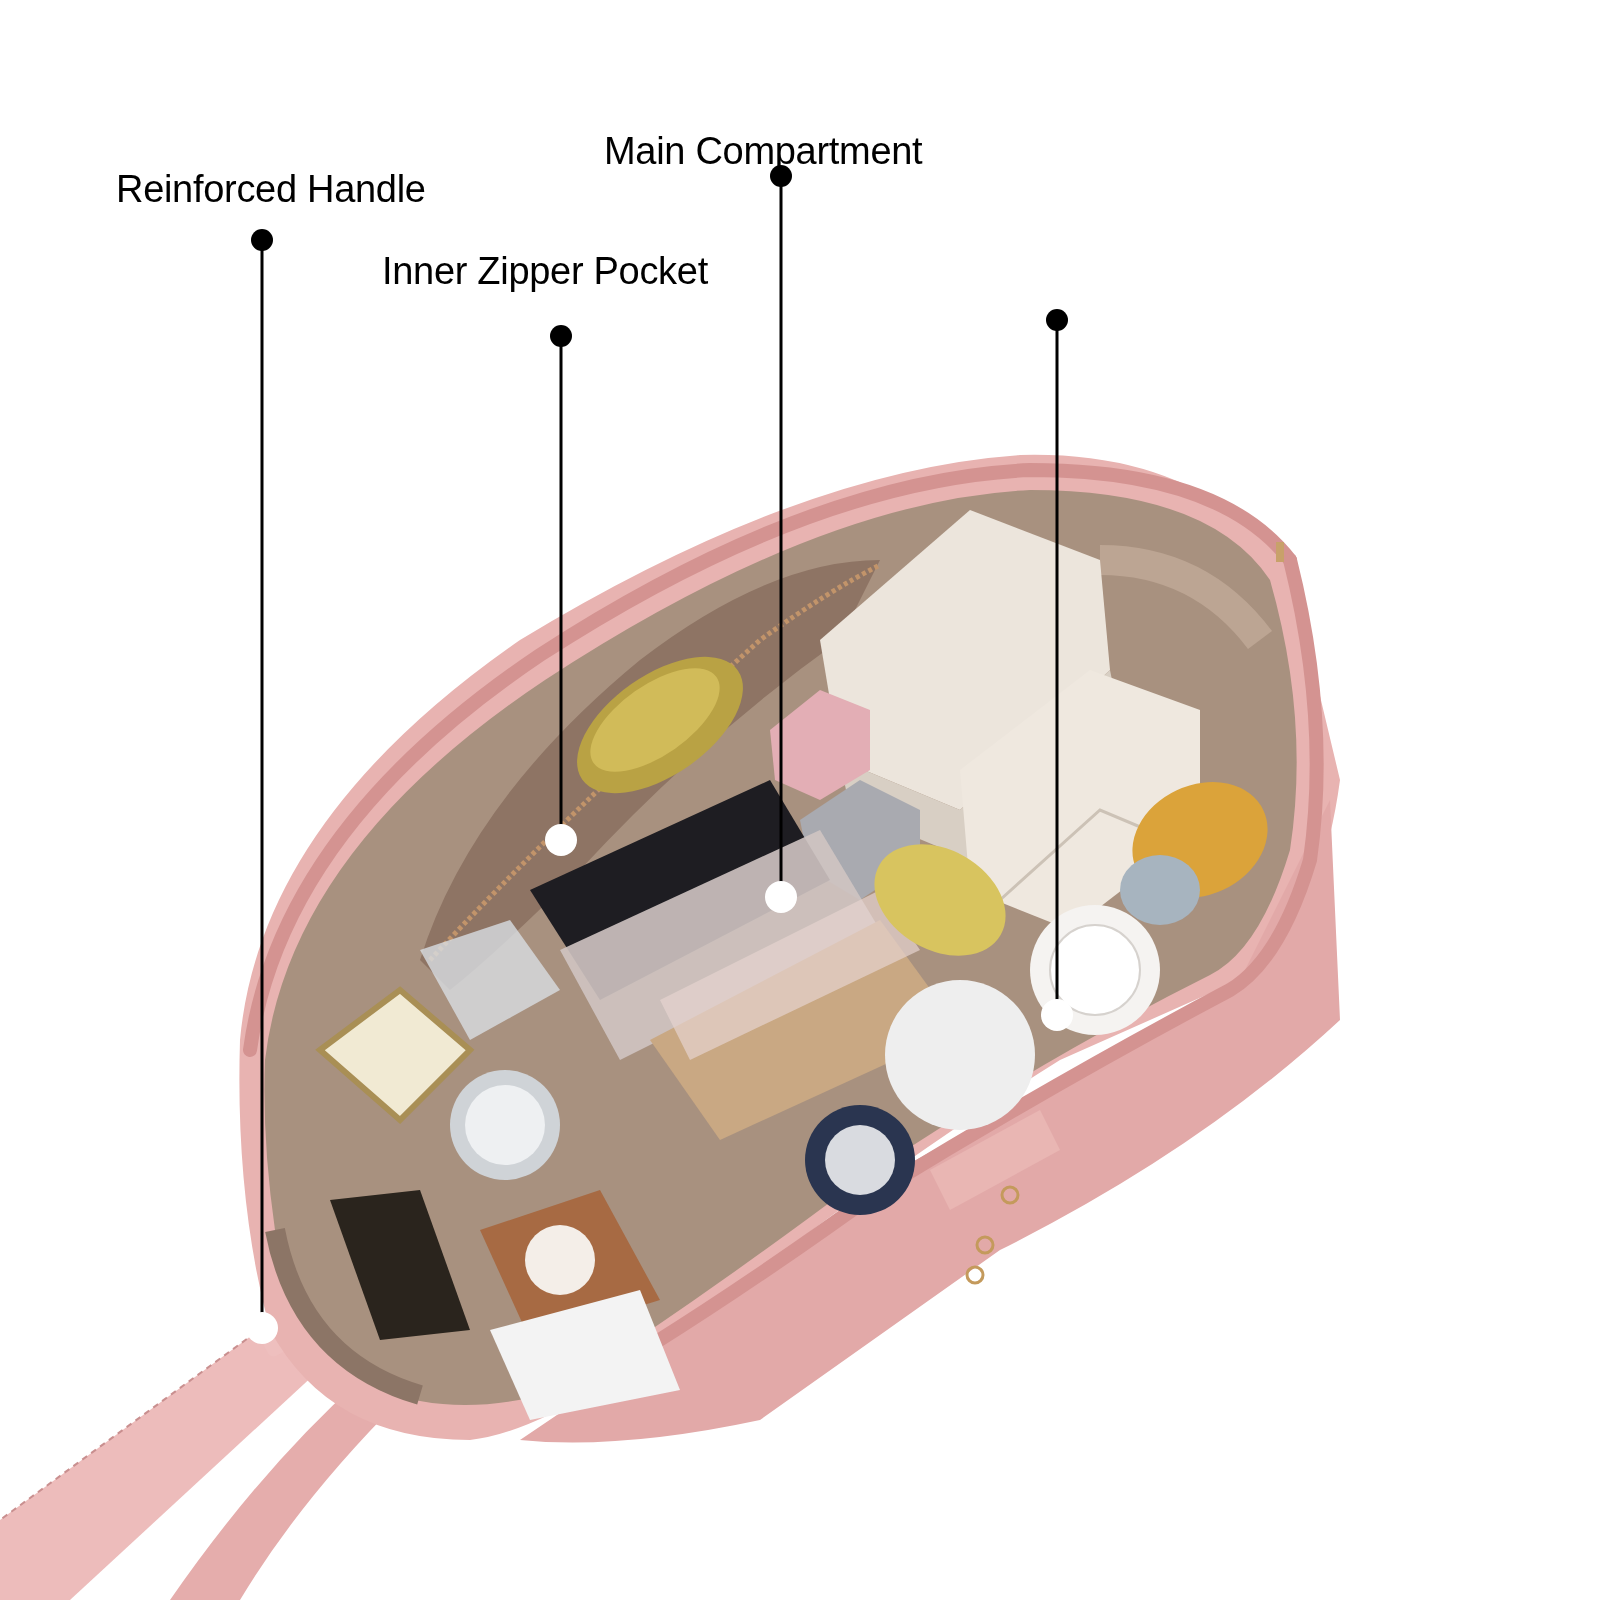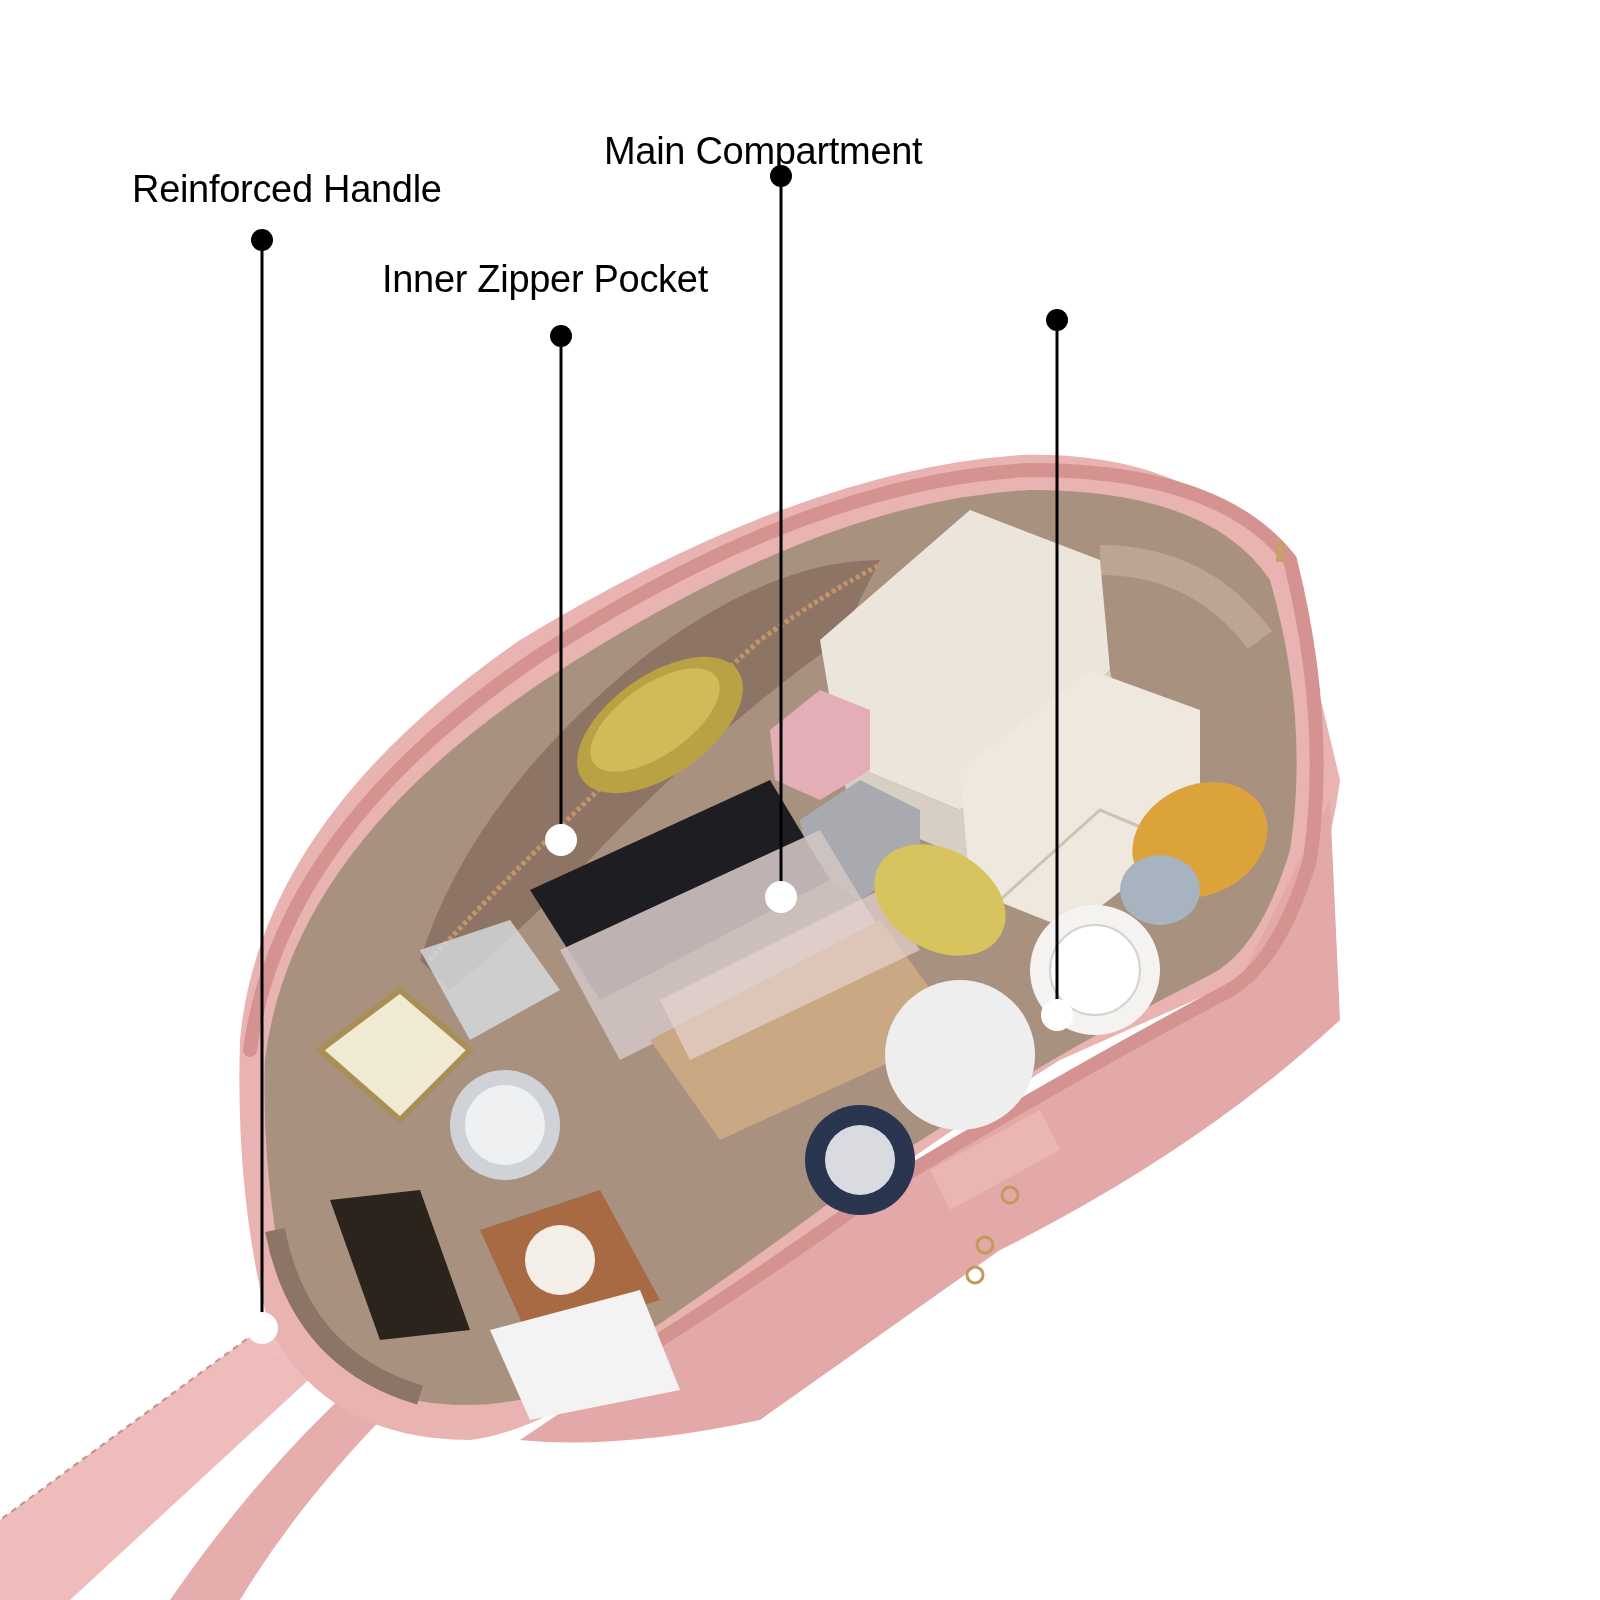--- a/index.html
+++ b/index.html
@@ -108,16 +108,16 @@
       <line x1="781" y1="176" x2="781" y2="895" stroke="#000" stroke-width="3"></line>
       <circle cx="781" cy="176" r="11" fill="#000"></circle>
       <circle cx="781" cy="897" r="16" fill="#fff"></circle>
 
       <line x1="1057" y1="320" x2="1057" y2="1012" stroke="#000" stroke-width="3"></line>
       <circle cx="1057" cy="320" r="11" fill="#000"></circle>
       <circle cx="1057" cy="1015" r="16" fill="#fff"></circle>
     </g>
   </svg>
 
-  <div class="callout-label" style="left:116px; top:170px;margin-left:16px;">Reinforced Handle</div>
-  <div class="callout-label" style="left:382px; top:260px;text-align:right;">Inner Zipper Pocket</div>
+  <div class="callout-label" style="left:116px; top:170px;">Reinforced Handle</div>
+  <div class="callout-label" style="left:382px; top:252px;text-align:right;">Inner Zipper Pocket</div>
   <div class="callout-label" style="left:604px; top:132px;">Main Compartment</div>
 </div>
 
 </body></html>

